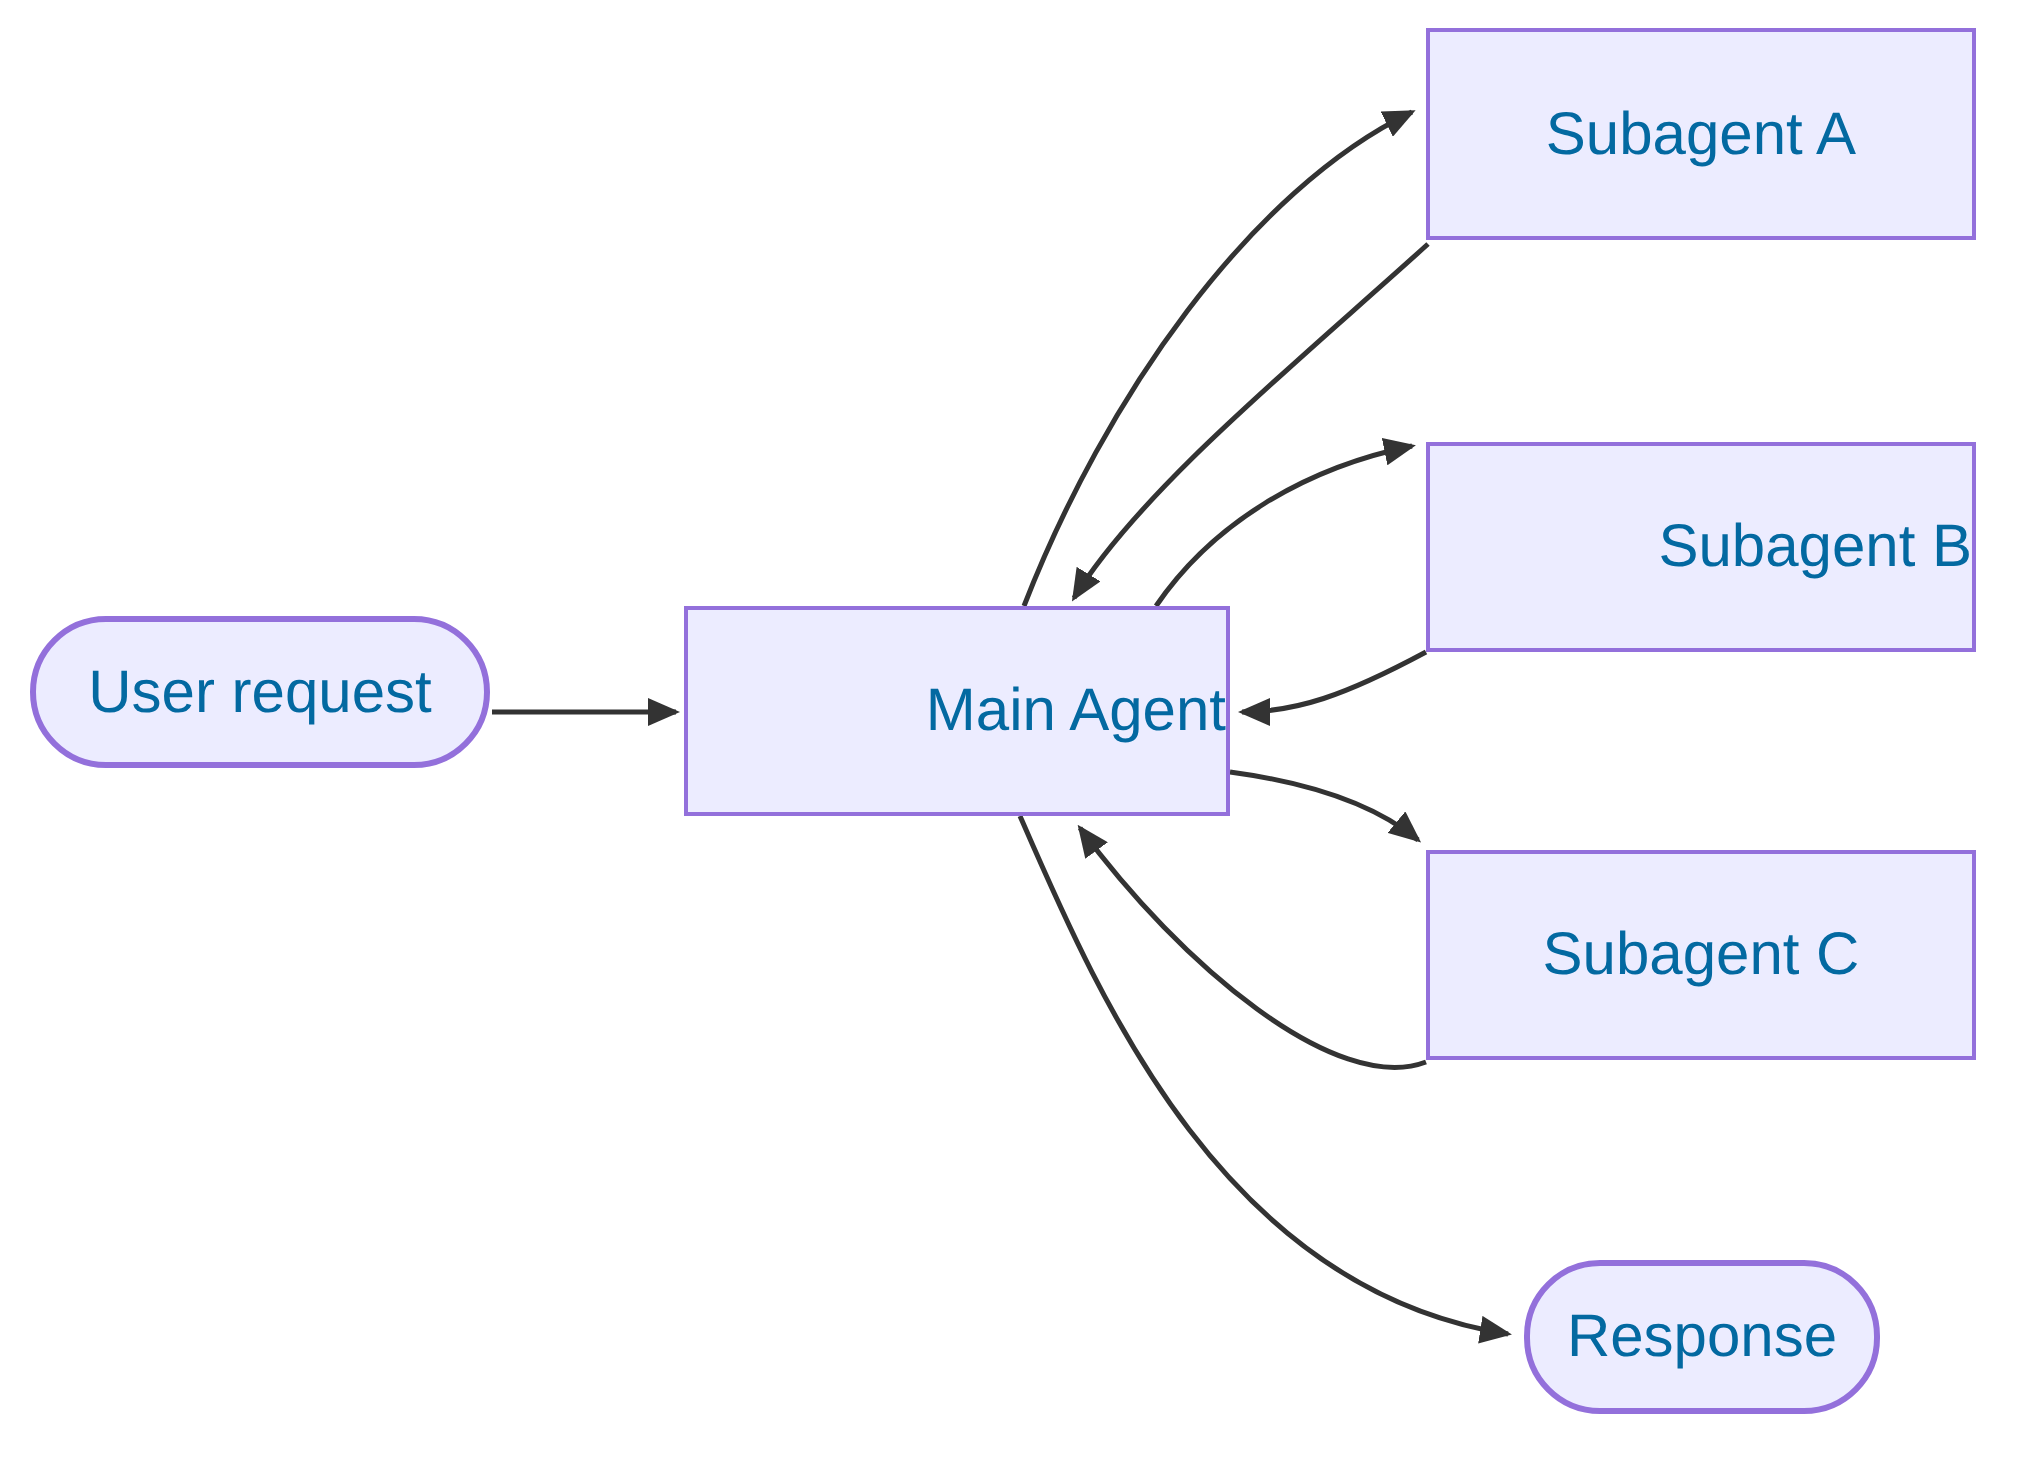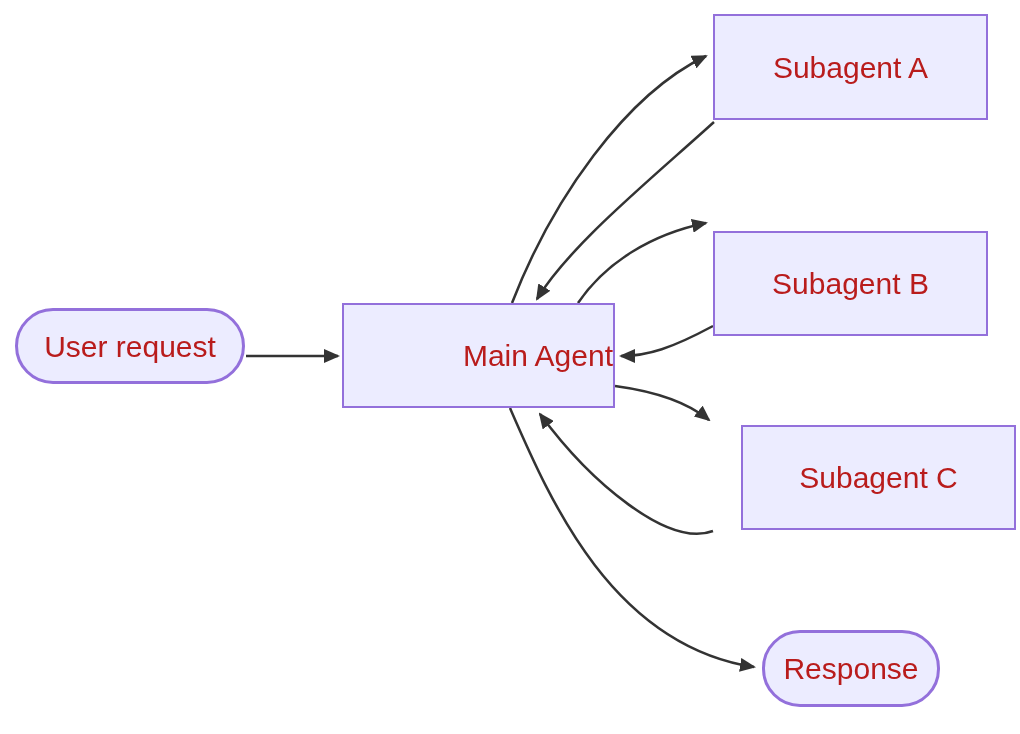--- a/index.html
+++ b/index.html
@@ -28,34 +28,34 @@
     stroke-width: 2.5px;
   }
   .node {
     position: absolute;
     box-sizing: border-box;
     background: #ECECFF;
     border: 2px solid #9370DB;
     display: flex;
     align-items: center;
     justify-content: center;
-    color: #b91c1c;
+    color: #0369a1;
     font-size: 30px;
     line-height: 1.1;
     white-space: nowrap;
   }
   .node.stadium {
     border-width: 3px;
     border-radius: 38px;
   }
   .node-user-request { left: 15px;  top: 308px; width: 230px; height: 76px; }
   .node-main-agent   { left: 342px; top: 303px; width: 273px; height: 105px; justify-content: flex-end; }
   .node-subagent-a   { left: 713px; top: 14px;  width: 275px; height: 106px; }
-  .node-subagent-b   { left: 713px; top: 231px; width: 275px; height: 105px; }
-  .node-subagent-c   { left: 713px; top: 425px; width: 275px; height: 105px; margin-left: 28px; }
+  .node-subagent-b   { left: 713px; top: 221px; width: 275px; height: 105px; justify-content: flex-end; }
+  .node-subagent-c   { left: 713px; top: 425px; width: 275px; height: 105px; }
   .node-response     { left: 762px; top: 630px; width: 178px; height: 77px; align-items: center; }
 </style>
 </head>
 <body>
 
 <div class="canvas">
 
   <svg class="edge-layer" viewBox="0 0 1020 734" xmlns="http://www.w3.org/2000/svg">
     <defs>
       <marker id="arrowhead" markerUnits="userSpaceOnUse" markerWidth="16" markerHeight="14" refX="14" refY="7" orient="auto">

